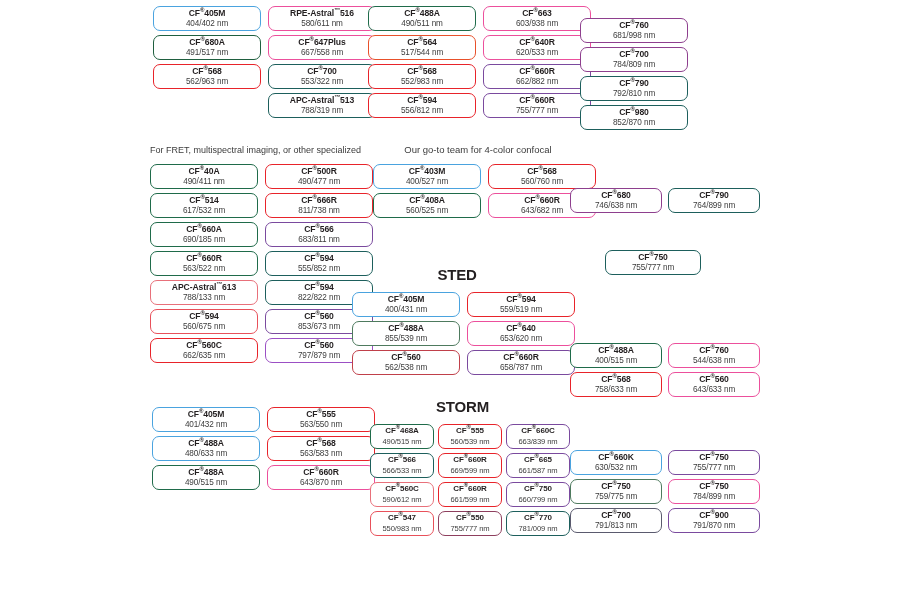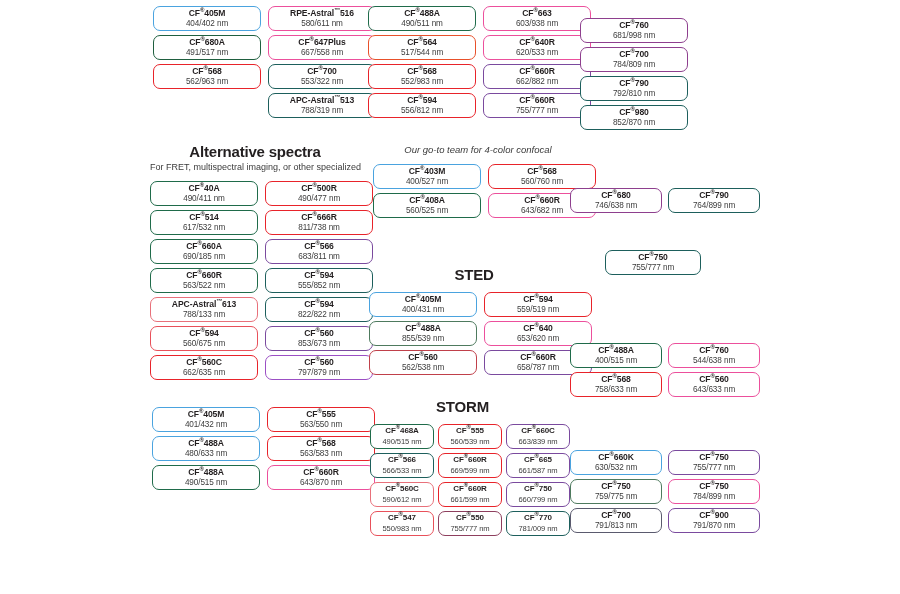--- a/index.html
+++ b/index.html
@@ -176,21 +176,20 @@
           </div>
           <div class="chip w-wide" style="border-color: rgb(29, 95, 92);">
             <div class="name">CF<sup>®</sup>980</div>
             <div class="spec">852/870 nm</div>
           </div>
         </div>
       </div>
   </div>
 
   <div class="group" style="left:150px;top:143px;">
-    <div class="group-title" style="width:210px;">Alternative spectra</div>
     <div class="group-sub" style="width:210px;font-size:9px;">For FRET, multispectral imaging, or other specialized</div>
     <div class="cols" style="margin-top:8px;">
         <div class="col">
           <div class="chip w-wide" style="border-color: rgb(31, 107, 74);">
             <div class="name">CF<sup>®</sup>40A</div>
             <div class="spec">490/411 nm</div>
           </div>
           <div class="chip w-wide" style="border-color: rgb(31, 107, 74);">
             <div class="name">CF<sup>®</sup>514</div>
             <div class="spec">617/532 nm</div>
@@ -243,21 +242,21 @@
           </div>
           <div class="chip w-wide" style="border-color: rgb(155, 79, 196);">
             <div class="name">CF<sup>®</sup>560</div>
             <div class="spec">797/879 nm</div>
           </div>
         </div>
       </div>
   </div>
 
   <div class="group" style="left:373px;top:143px;">
-    <div class="group-sub" style="width:210px;font-style:italic;">Our go-to team for 4-color confocal</div>
+    <div class="group-sub" style="width:210px;">Our go-to team for 4-color confocal</div>
     <div class="cols" style="margin-top:8px;">
         <div class="col">
           <div class="chip w-wide" style="border-color: rgb(74, 163, 223);">
             <div class="name">CF<sup>®</sup>403M</div>
             <div class="spec">400/527 nm</div>
           </div>
           <div class="chip w-wide" style="border-color: rgb(31, 107, 74);">
             <div class="name">CF<sup>®</sup>408A</div>
             <div class="spec">560/525 nm</div>
           </div>
@@ -268,21 +267,21 @@
             <div class="spec">560/760 nm</div>
           </div>
           <div class="chip w-wide" style="border-color: rgb(236, 79, 156);">
             <div class="name">CF<sup>®</sup>660R</div>
             <div class="spec">643/682 nm</div>
           </div>
         </div>
       </div>
   </div>
 
-  <div class="group" style="left:369px;top:266px;">
+  <div class="group" style="left:352px;top:266px;">
     <div class="group-title" style="width:210px;">STED</div>
     <div class="cols" style="margin-top:9px;">
         <div class="col">
           <div class="chip w-wide" style="border-color: rgb(74, 163, 223);">
             <div class="name">CF<sup>®</sup>405M</div>
             <div class="spec">400/431 nm</div>
           </div>
           <div class="chip w-wide" style="border-color: rgb(78, 122, 94);">
             <div class="name">CF<sup>®</sup>488A</div>
             <div class="spec">855/539 nm</div>

